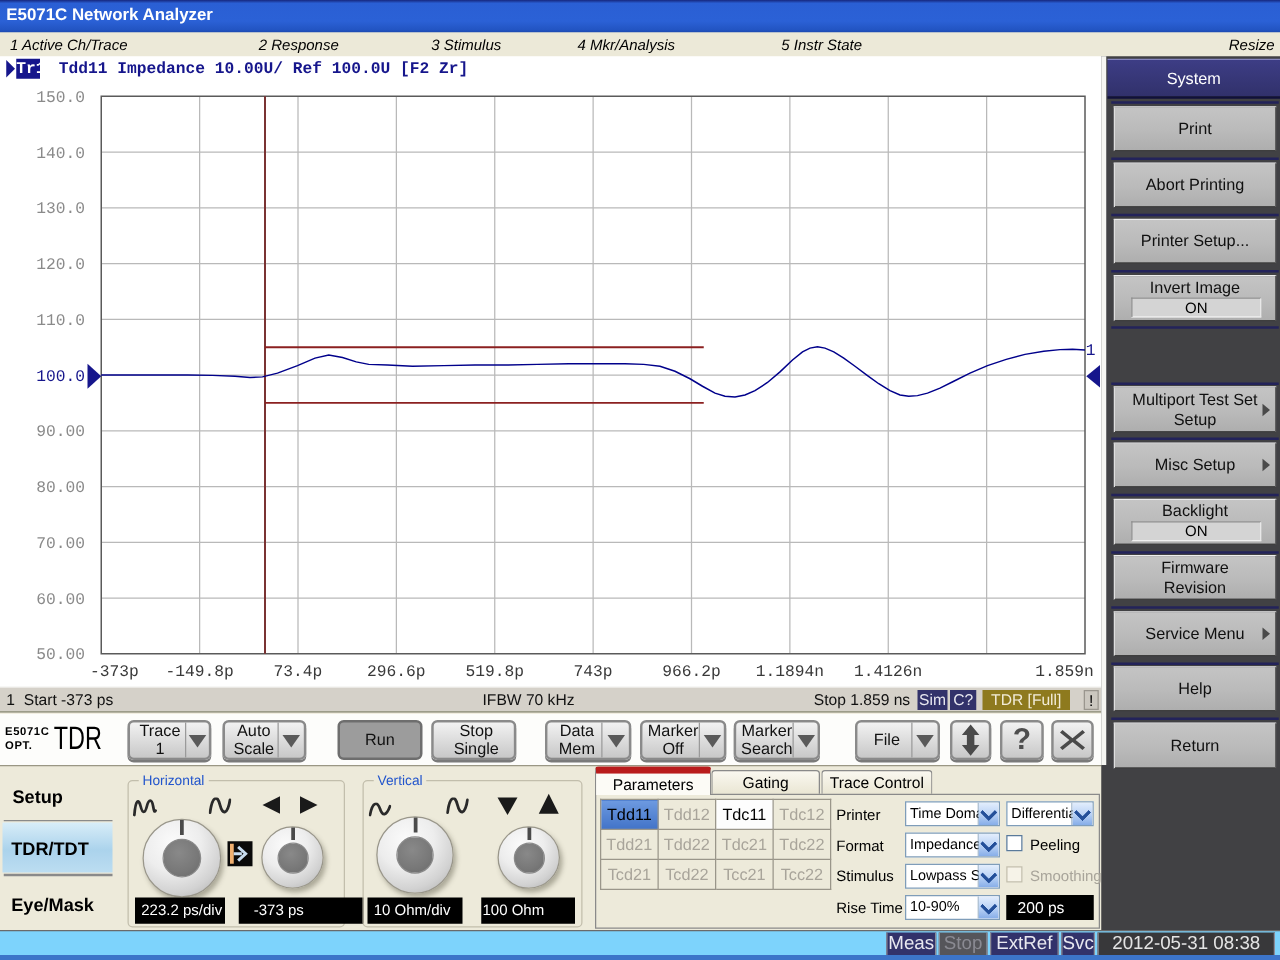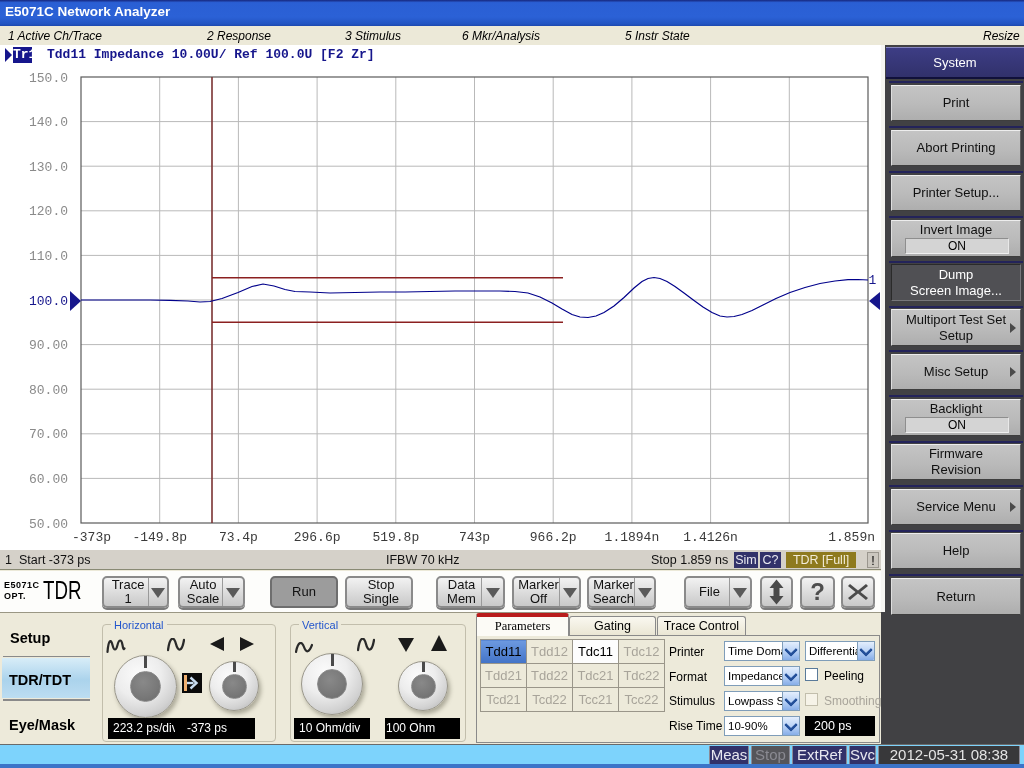--- a/index.html
+++ b/index.html
@@ -63,21 +63,21 @@
   background:radial-gradient(circle at 42% 35%, #898989 0%, #787878 60%, #696969 100%);
   border:1px solid #8A8A8A; }
 .tick { position:absolute; width:3px; background:#4A4A4A; }
 .lcd { position:absolute; top:93px; height:21px; background:#000; color:#fff;
   font-size:12px; line-height:21px; padding-left:5px; white-space:nowrap; overflow:hidden; }
 
 
 .tab { position:absolute; border:1px solid #8A8A8A; border-bottom:none;
   border-radius:3px 3px 0 0; font-size:12.5px; text-align:center; }
 #tabParams { left:476px; top:0px; width:93px; height:23px; background:#FCFBF6;
-  border-top:4px solid #b91c1c; line-height:19px; z-index:2;font-family:Liberation Serif, serif; }
+  border-top:6px solid #b91c1c; line-height:19px; z-index:2; }
 .tabi { top:3px; height:20px; background:linear-gradient(180deg,#FAF8F0,#E9E5D2); line-height:19px; }
 #parambody { position:absolute; left:476px; top:22px; width:404px; height:108px;
   border:1px solid #8A8A8A; background:#EDEADA; }
 #matrix { position:absolute; left:3px; top:3px; border-collapse:collapse; }
 #matrix td { width:46px; height:24px; border:1px solid #9A968A; text-align:center;
   font-size:13px; color:#000; padding:0; }
 #matrix td.on { background:#FDFDFD; }
 #matrix td.dis { background:#EDEADA; color:#A8A49A; }
 #matrix td.sel { background:linear-gradient(180deg,#6D9AE0,#4273C8); color:#000; }
 .plabel { position:absolute; font-size:12px; color:#000; }
@@ -121,21 +121,21 @@
 </head>
 <body>
 <div id="stage">
 
   <div id="titlebar" class="abs">E5071C Network Analyzer</div>
 
   <div id="menubar" class="abs">
     <span style="left:8px">1 Active Ch/Trace</span>
     <span style="left:207px">2 Response</span>
     <span style="left:345px">3 Stimulus</span>
-    <span style="left:462px">6 Mkr/Analysis</span>
+    <span style="left:462px">4 Mkr/Analysis</span>
     <span style="left:625px">5 Instr State</span>
     <span style="left:983px">Resize</span>
   </div>
 
   <div id="main" class="abs">
     <div class="abs trmark"></div>
     <div class="abs" id="tr1box">Tr1</div>
     <div class="abs" id="tracetext">Tdd11 Impedance 10.00U/ Ref 100.0U [F2 Zr]</div>
     <svg class="abs" style="left:0;top:0" width="884" height="505" viewBox="0 0 884 505">
 
@@ -287,21 +287,21 @@
         <svg width="20" height="20" viewBox="0 0 20 20">
           <rect x="2" y="2" width="3" height="16" fill="#F0B070"></rect>
           <line x1="5" y1="10" x2="11.5" y2="10" stroke="#C8DCF0" stroke-width="2.4"></line>
           <polyline points="8.5,4.5 14.5,10 8.5,15.5" fill="none" stroke="#C8DCF0" stroke-width="2.4"></polyline>
         </svg>
       </div>
       <div class="knob" style="left:106px;top:36px;width:50px;height:50px"></div>
       <div class="hub" style="left:119px;top:49px;width:25px;height:25px"></div>
       <div class="tick" style="left:130px;top:37px;height:10px"></div>
       <div class="lcd" style="left:5px;width:72px">223.2 ps/div</div>
-      <div class="lcd" style="left:72px;width:80px;padding-left:12px">-373 ps</div>
+      <div class="lcd" style="left:88px;width:100px;padding-left:12px">-373 ps</div>
     </div>
 
     <div class="group" style="left:290px;width:176px">
       <div class="grouplbl">Vertical</div>
       <svg class="abs" style="left:4px;top:17px" width="18" height="13" viewBox="0 0 18 13">
         <path d="M1,10 C3,-1 7,-1 9,5 C11,11 14,11 17,3" fill="none" stroke="#2A2A2A" stroke-width="2.2" stroke-linecap="round"></path>
       </svg>
       <svg class="abs" style="left:66px;top:13px" width="18" height="16" viewBox="0 0 18 16">
         <path d="M1,12 C3,-2 7,-2 9,6 C11,14 15,14 17,2" fill="none" stroke="#2A2A2A" stroke-width="2.3" stroke-linecap="round"></path>
       </svg>
@@ -364,21 +364,20 @@
     <div id="sysbtn">System</div>
     <div class="rsep" style="top:36px"></div>
     <div class="rbtn" style="top:40px;height:36px">Print</div>
     <div class="rsep" style="top:81px"></div>
     <div class="rbtn" style="top:85px;height:36px">Abort Printing</div>
     <div class="rsep" style="top:126px"></div>
     <div class="rbtn" style="top:130px;height:36px">Printer Setup...</div>
     <div class="rsep" style="top:171px"></div>
     <div class="rbtn" style="top:175px;height:37px;justify-content:flex-start;padding-top:1px">Invert Image<span class="oninset">ON</span></div>
     <div class="rsep" style="top:216px"></div>
-    <div class="rbtn" id="dumpbtn" style="top:219px;height:37px">Dump<br>Screen Image...</div>
     <div class="rsep" style="top:261px"></div>
     <div class="rbtn" style="top:264px;height:37px">Multiport Test Set<br>Setup<span class="rarrow"></span></div>
     <div class="rsep" style="top:305px"></div>
     <div class="rbtn" style="top:309px;height:36px">Misc Setup<span class="rarrow"></span></div>
     <div class="rsep" style="top:350px"></div>
     <div class="rbtn" style="top:354px;height:37px;justify-content:flex-start;padding-top:1px">Backlight<span class="oninset">ON</span></div>
     <div class="rsep" style="top:396px"></div>
     <div class="rbtn" style="top:399px;height:36px">Firmware<br>Revision</div>
     <div class="rsep" style="top:440px"></div>
     <div class="rbtn" style="top:444px;height:36px">Service Menu<span class="rarrow"></span></div>

